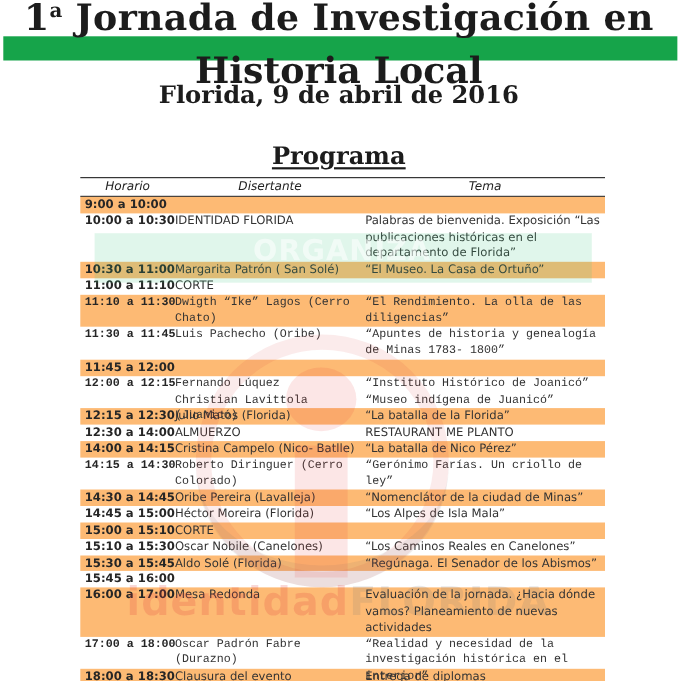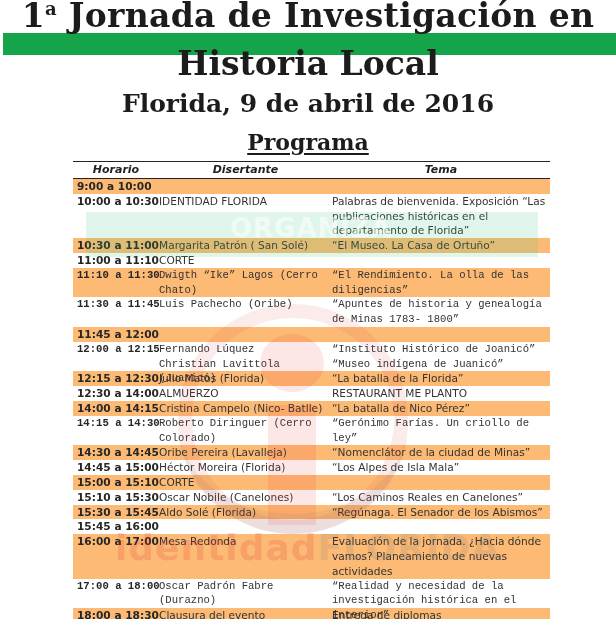--- a/index.html
+++ b/index.html
@@ -47,22 +47,22 @@
     }
     .title-1 sup {
       font-size: 18px;
       vertical-align: 12px;
     }
     .title-2 {
       top: 44px;
       font-size: 33px;
     }
     .subtitle {
-      top: 89px;
-      font-size: 25px;
+      top: 74px;
+      font-size: 22px;
     }
     .programa {
       top: 129px;
       font-size: 22px;
       text-decoration: underline;
       text-decoration-thickness: 2px;
       text-underline-offset: 3px;
     }
 
     
@@ -180,21 +180,21 @@
       white-space: pre-line;
     }
     .c-topic {
       width: 218px;
       color: #333;
       white-space: pre-line;
     }
     .thead .c-time, .thead .c-spk, .thead .c-topic {
       text-align: center;
       color: #222;
-      font-weight: bold;
+      font-weight: normal;
     }
     .thead .c-time { padding-left: 0; }
     .l1 { height: 14.8px; }
     .l2 { height: 29.6px; font-family: Liberation Mono, monospace; }
     .l3 { height: 44.4px; }
   </style>
 </head>
 <body>
 
 <div class="title-area">

